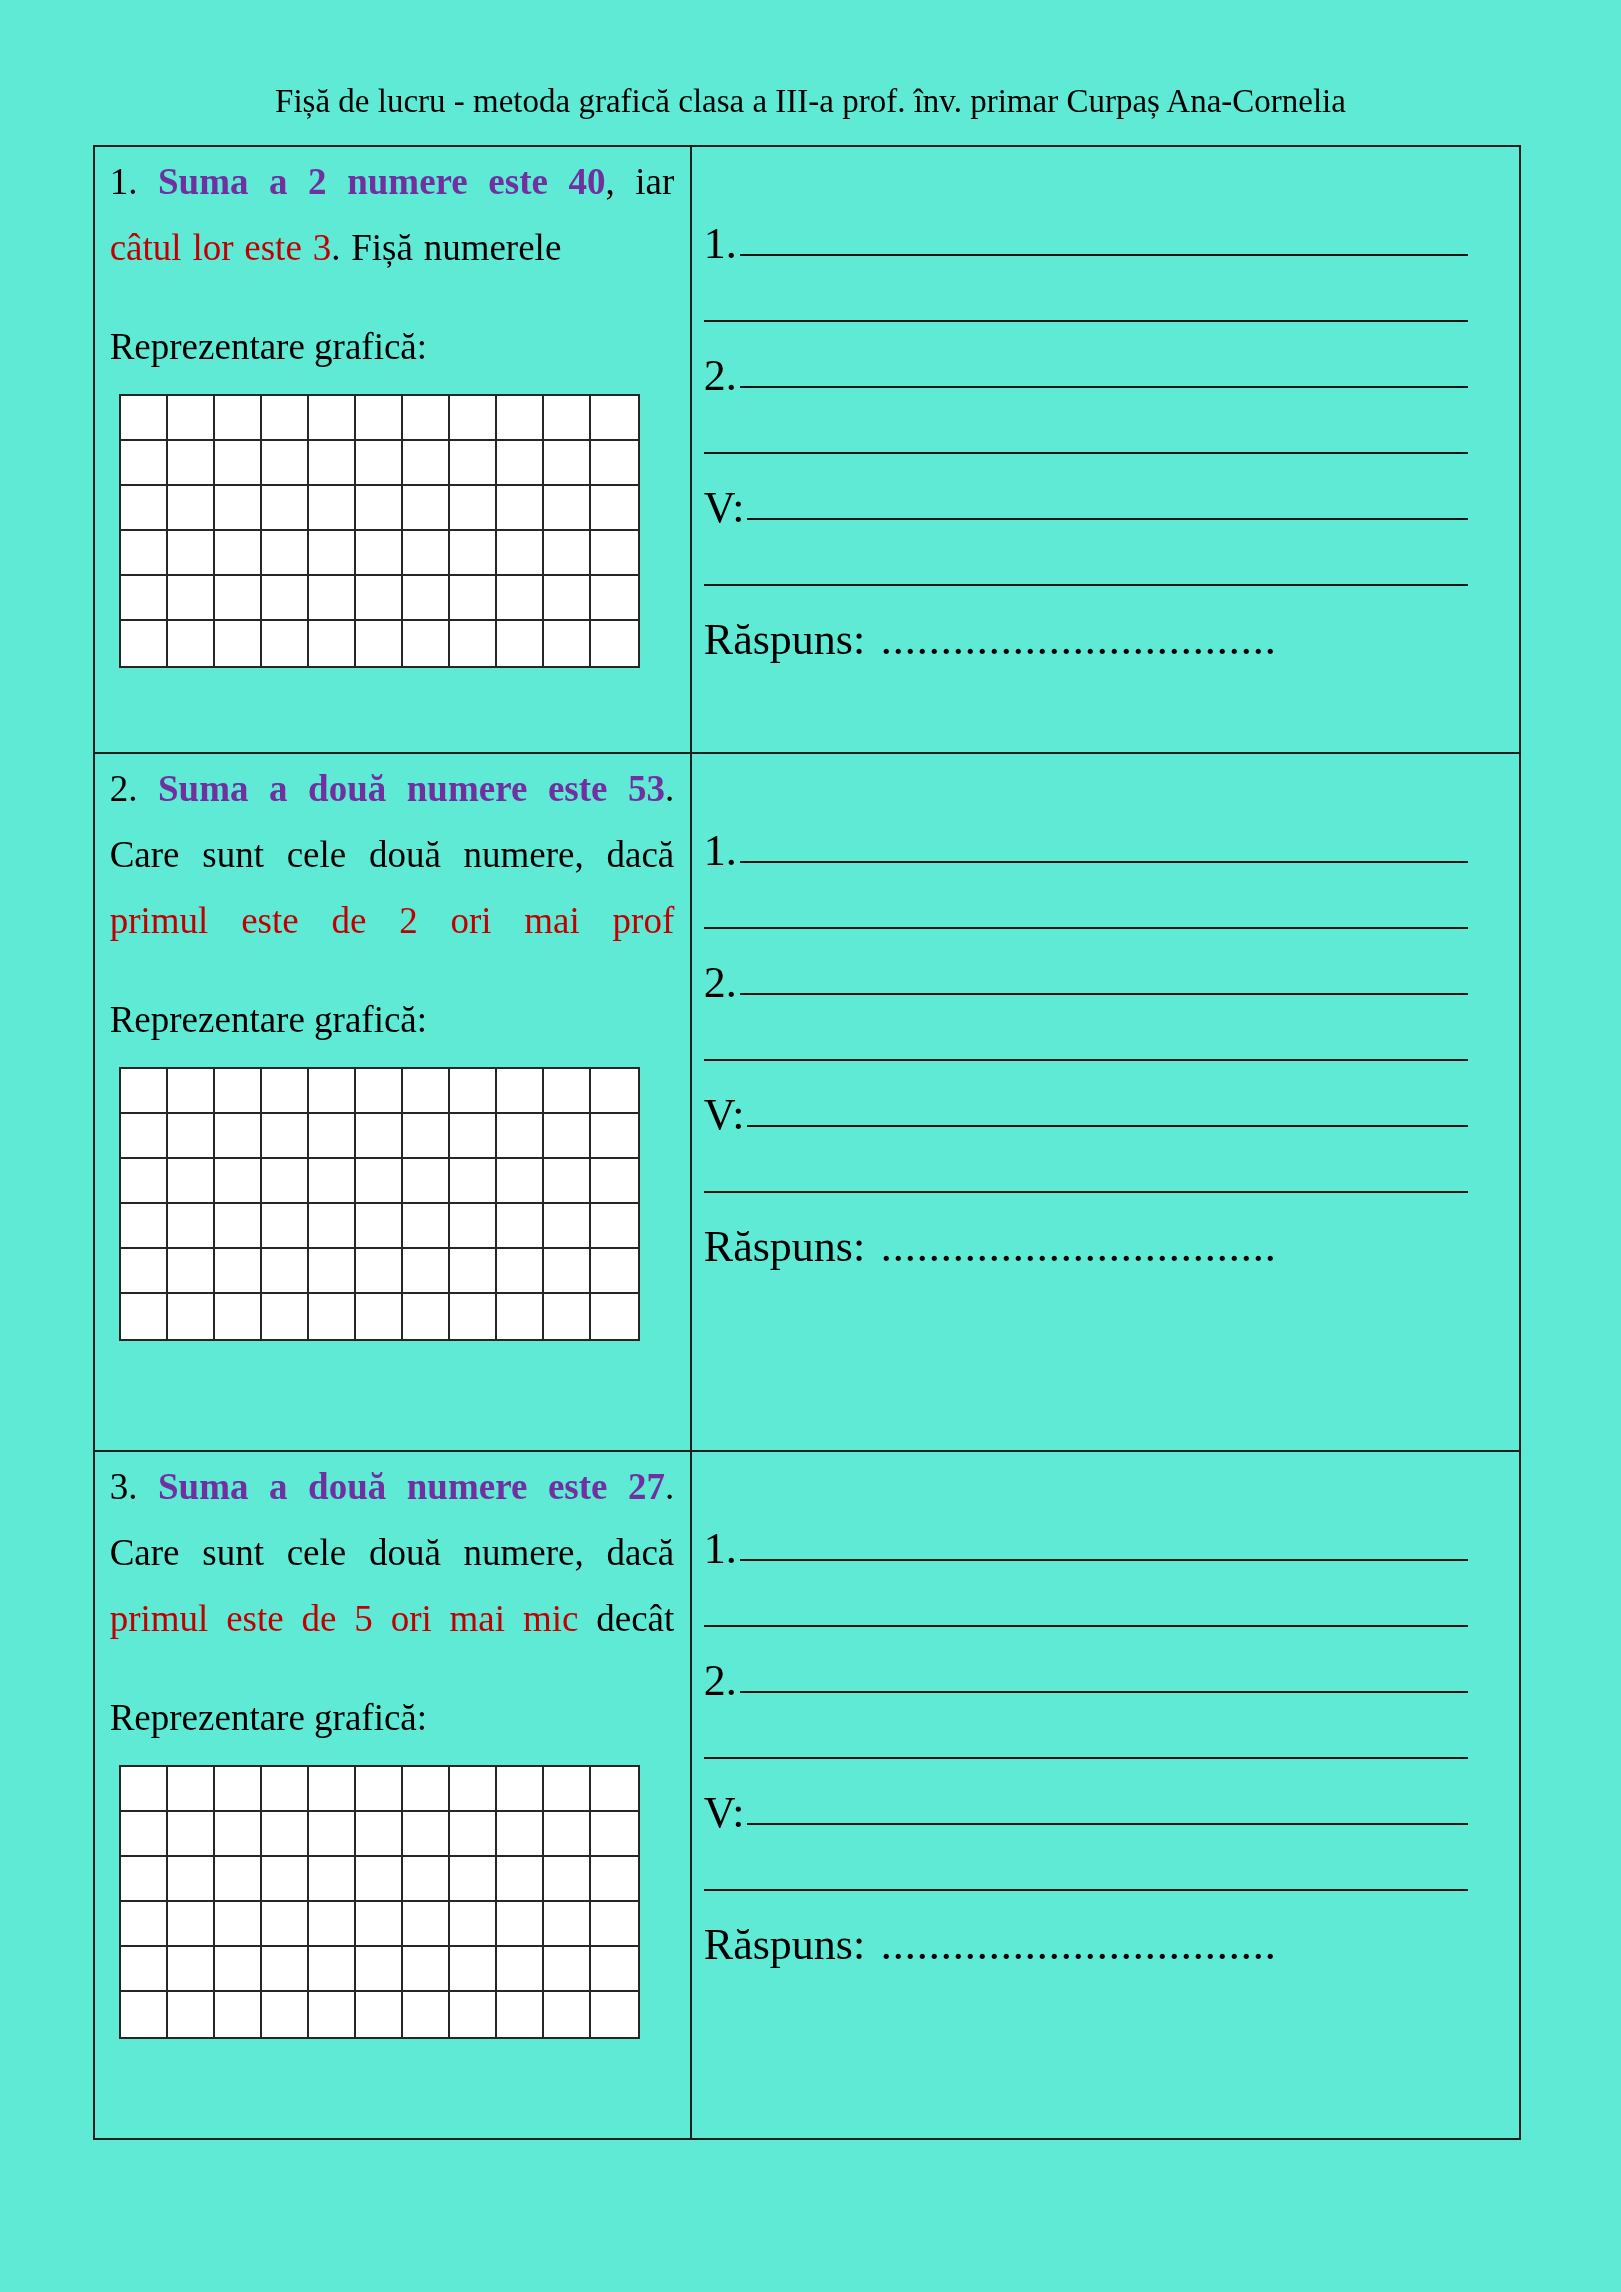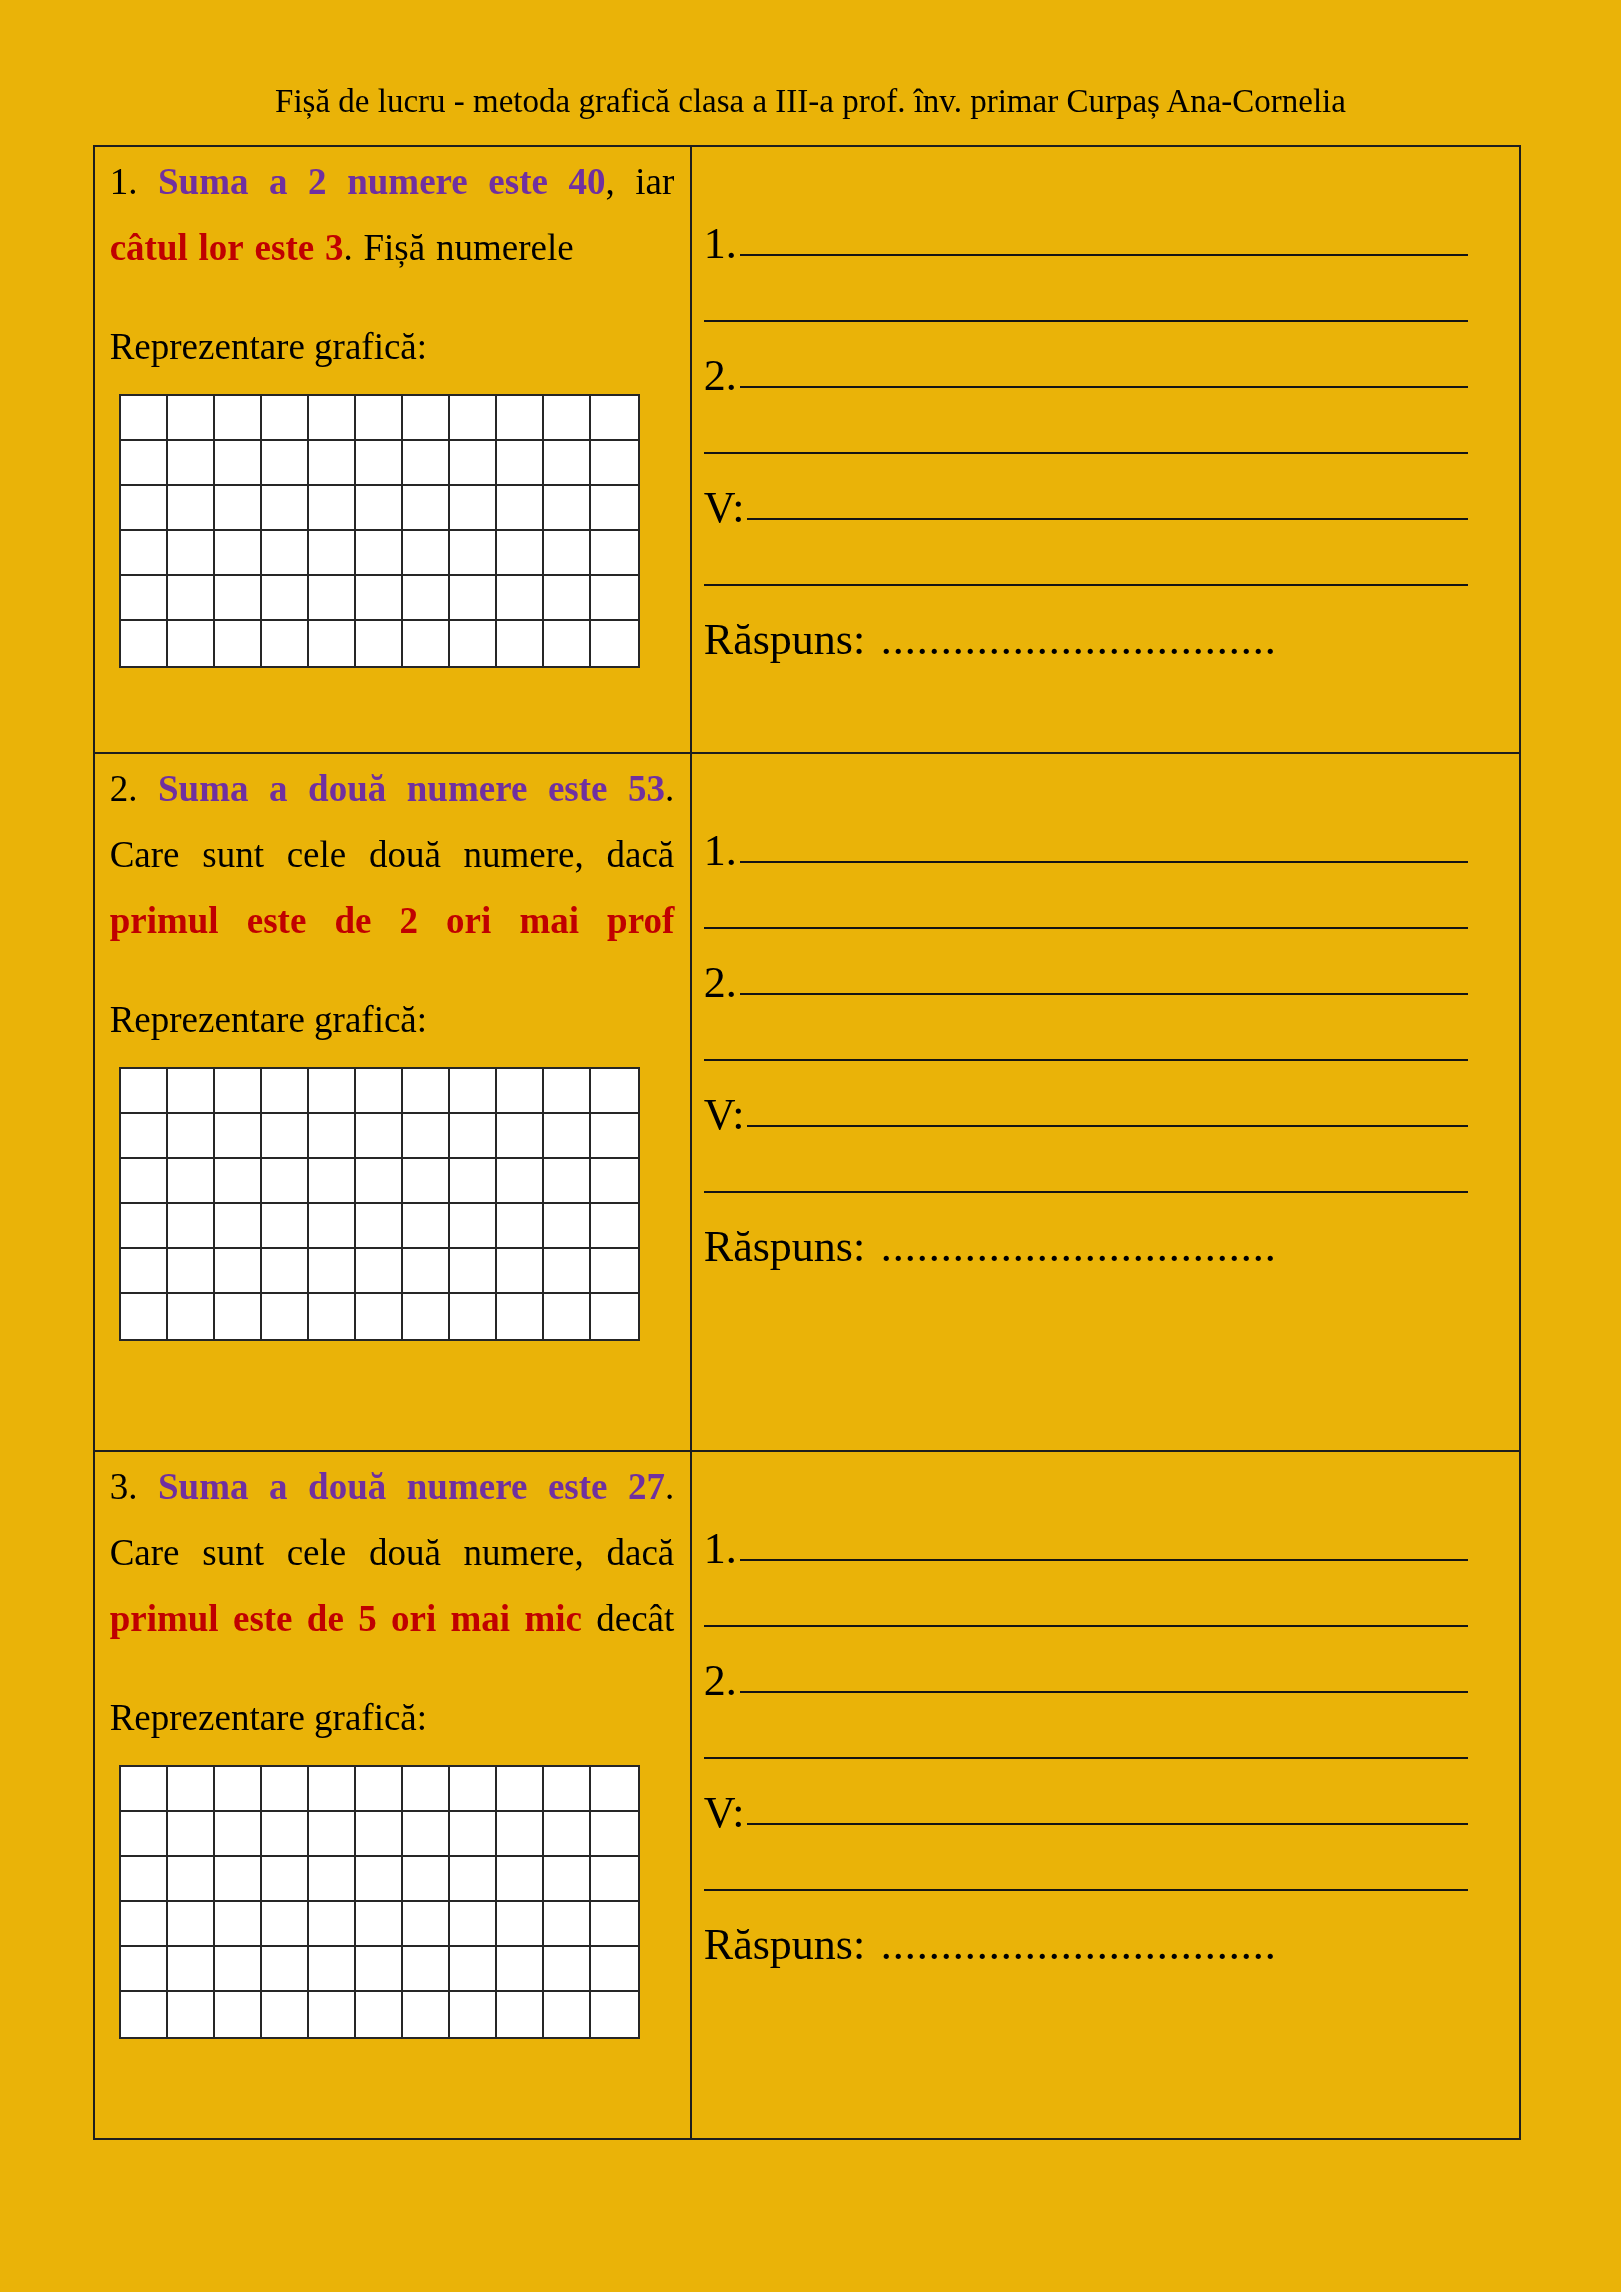--- a/index.html
+++ b/index.html
@@ -1,19 +1,19 @@
 <!DOCTYPE html>
 <html><head>
 <meta charset="utf-8">
 <style>
   html,body{margin:0;padding:0;background:#e8e8e8;}
   .page{
     position:relative;
     width:1621px;height:2293px;
-    background:#eab308;
+    background:#5eead4;
     font-family:"Liberation Serif","DejaVu Serif",serif;
     color:#000;
     overflow:hidden;
   }
   .title{
     position:absolute;top:82px;left:0;width:100%;
     text-align:center;font-size:33px;line-height:39px;color:#000;
   }
   .ws{
     position:absolute;left:93px;top:145px;
@@ -27,21 +27,21 @@
   .cell{box-sizing:border-box;overflow:hidden;}
   .cell.left{border-right:2.9px solid #1e1e1e;padding:2px 15.7px 0 14.7px;}
   .cell.right{padding:53px 51px 0 11.8px;}
   .cell.b{border-bottom:2.9px solid #1e1e1e;}
   .line{height:66px;line-height:66px;font-size:37px;white-space:nowrap;}
   .line.just{display:flex;justify-content:space-between;}
   .w{white-space:nowrap;}
   .line:not(.just) .w{margin-right:10.8px;}
   .c-k{color:#000;}
   .c-p{color:#7030A0;font-weight:bold;}
-  .c-r{color:#C00000;font-weight:bold;}
+  .c-r{color:#C00000;font-weight:normal;}
   .spacer{height:33px;}
   .ggrid{display:grid;width:max-content;border:2px solid #262626;margin:13.7px 0 0 9.8px;}
   .gcell{width:47px;height:45px;box-sizing:border-box;
          border-right:2px solid #262626;border-bottom:2px solid #262626;background:#fff;}
   .aline{height:66px;display:flex;align-items:flex-end;font-size:44px;}
   .albl{line-height:1;padding-right:2.9px;}
   .ublank{flex:1;border-bottom:2.9px solid #141414;margin-bottom:9.8px;}
   .dots{line-height:1;margin-left:12.7px;letter-spacing:1px;}
 </style>
 </head>

